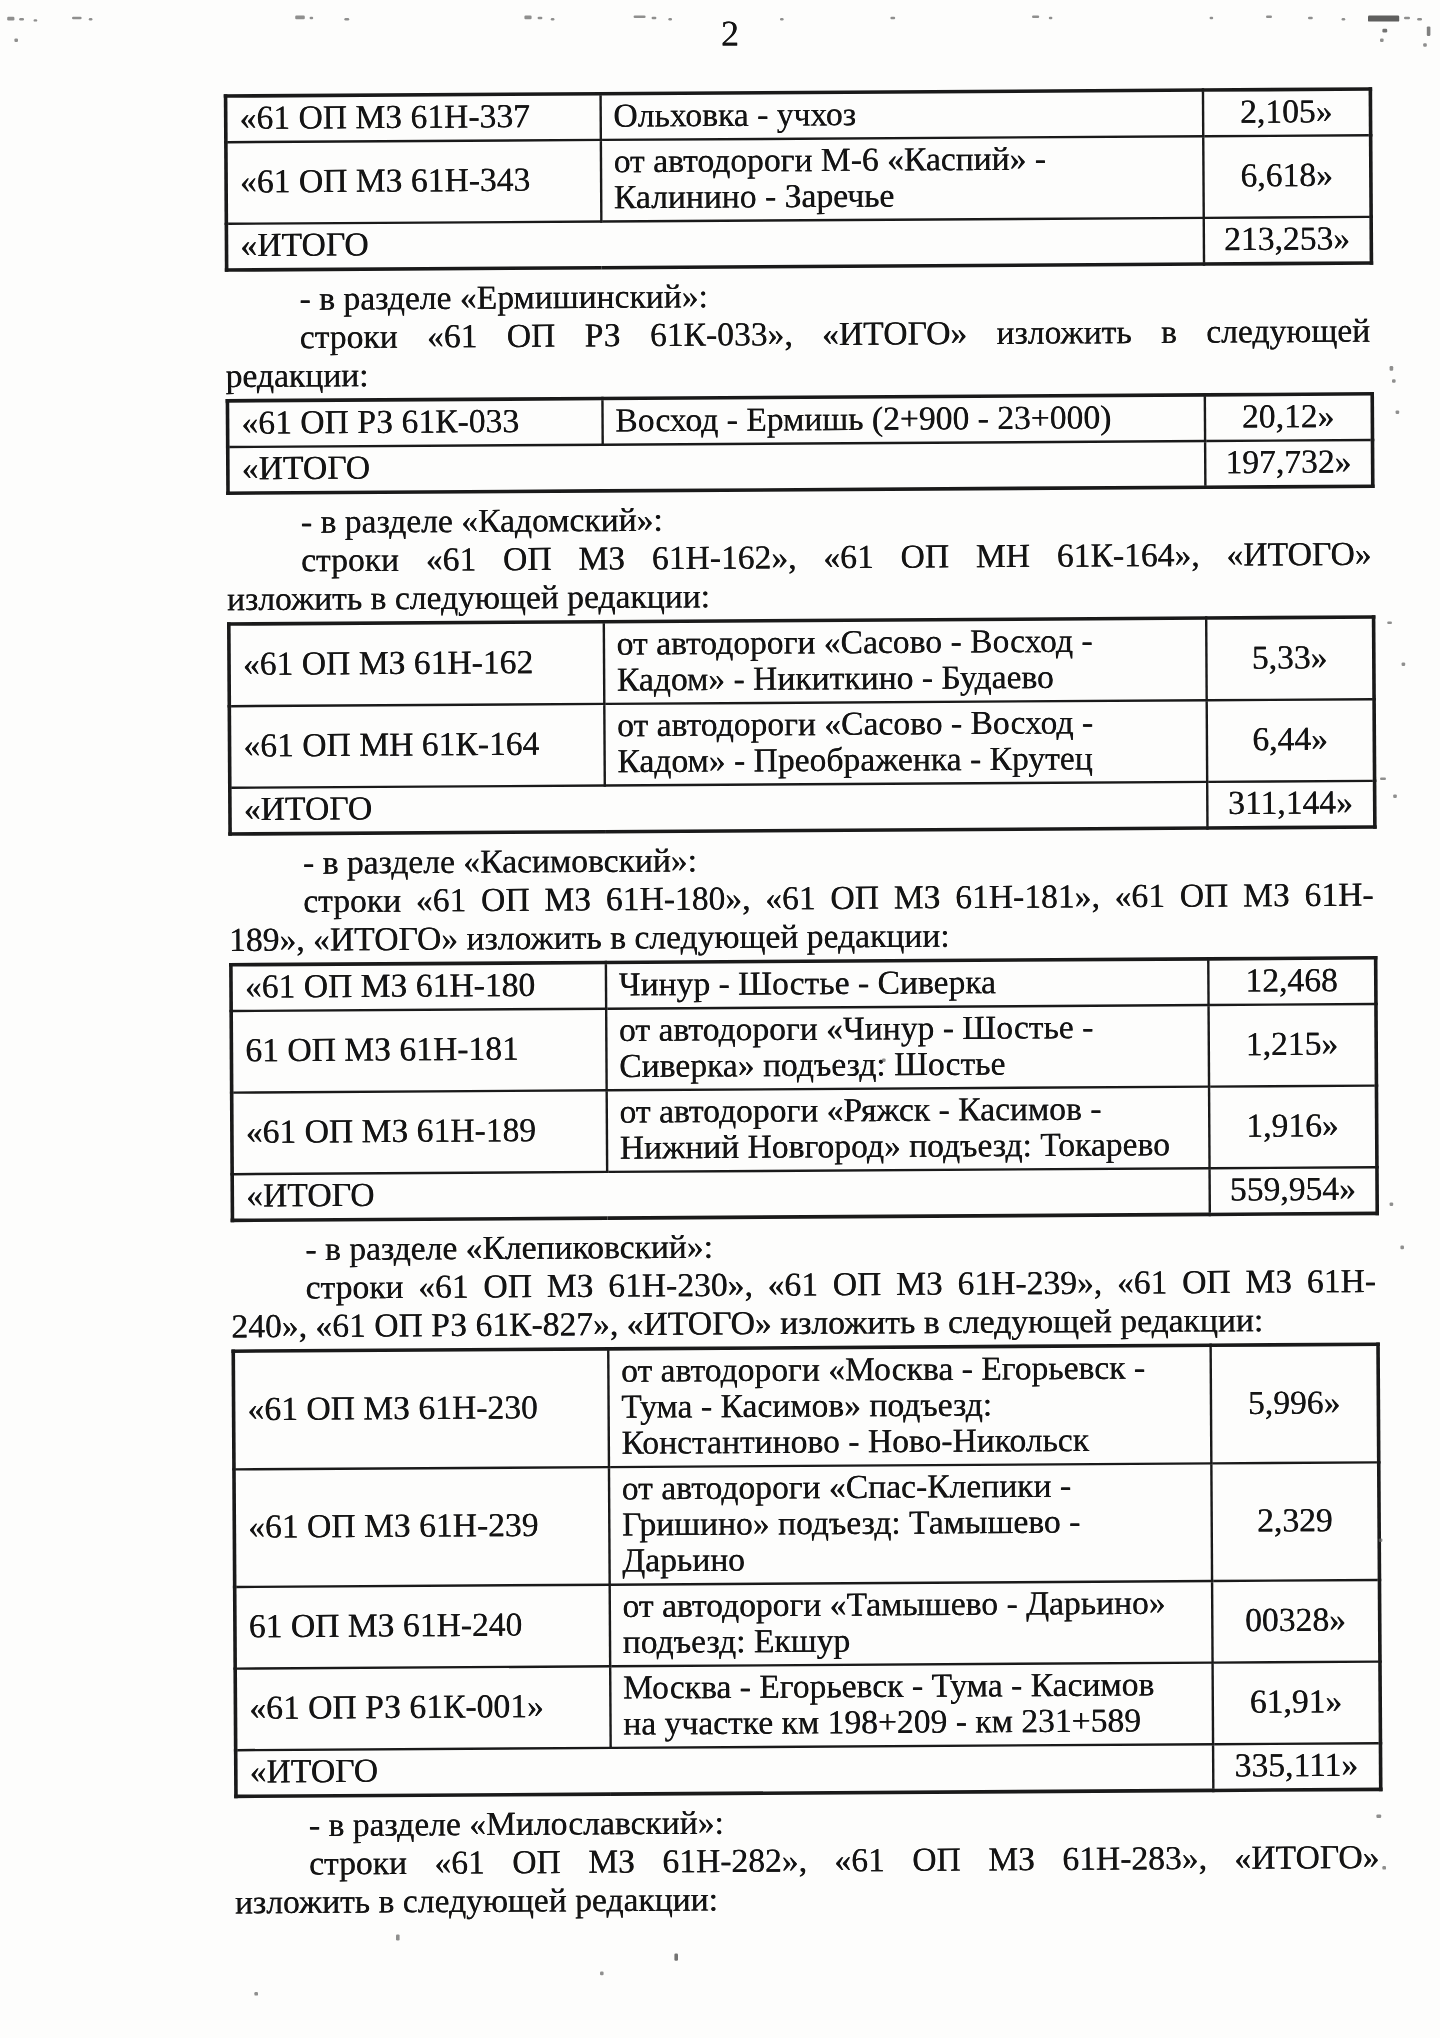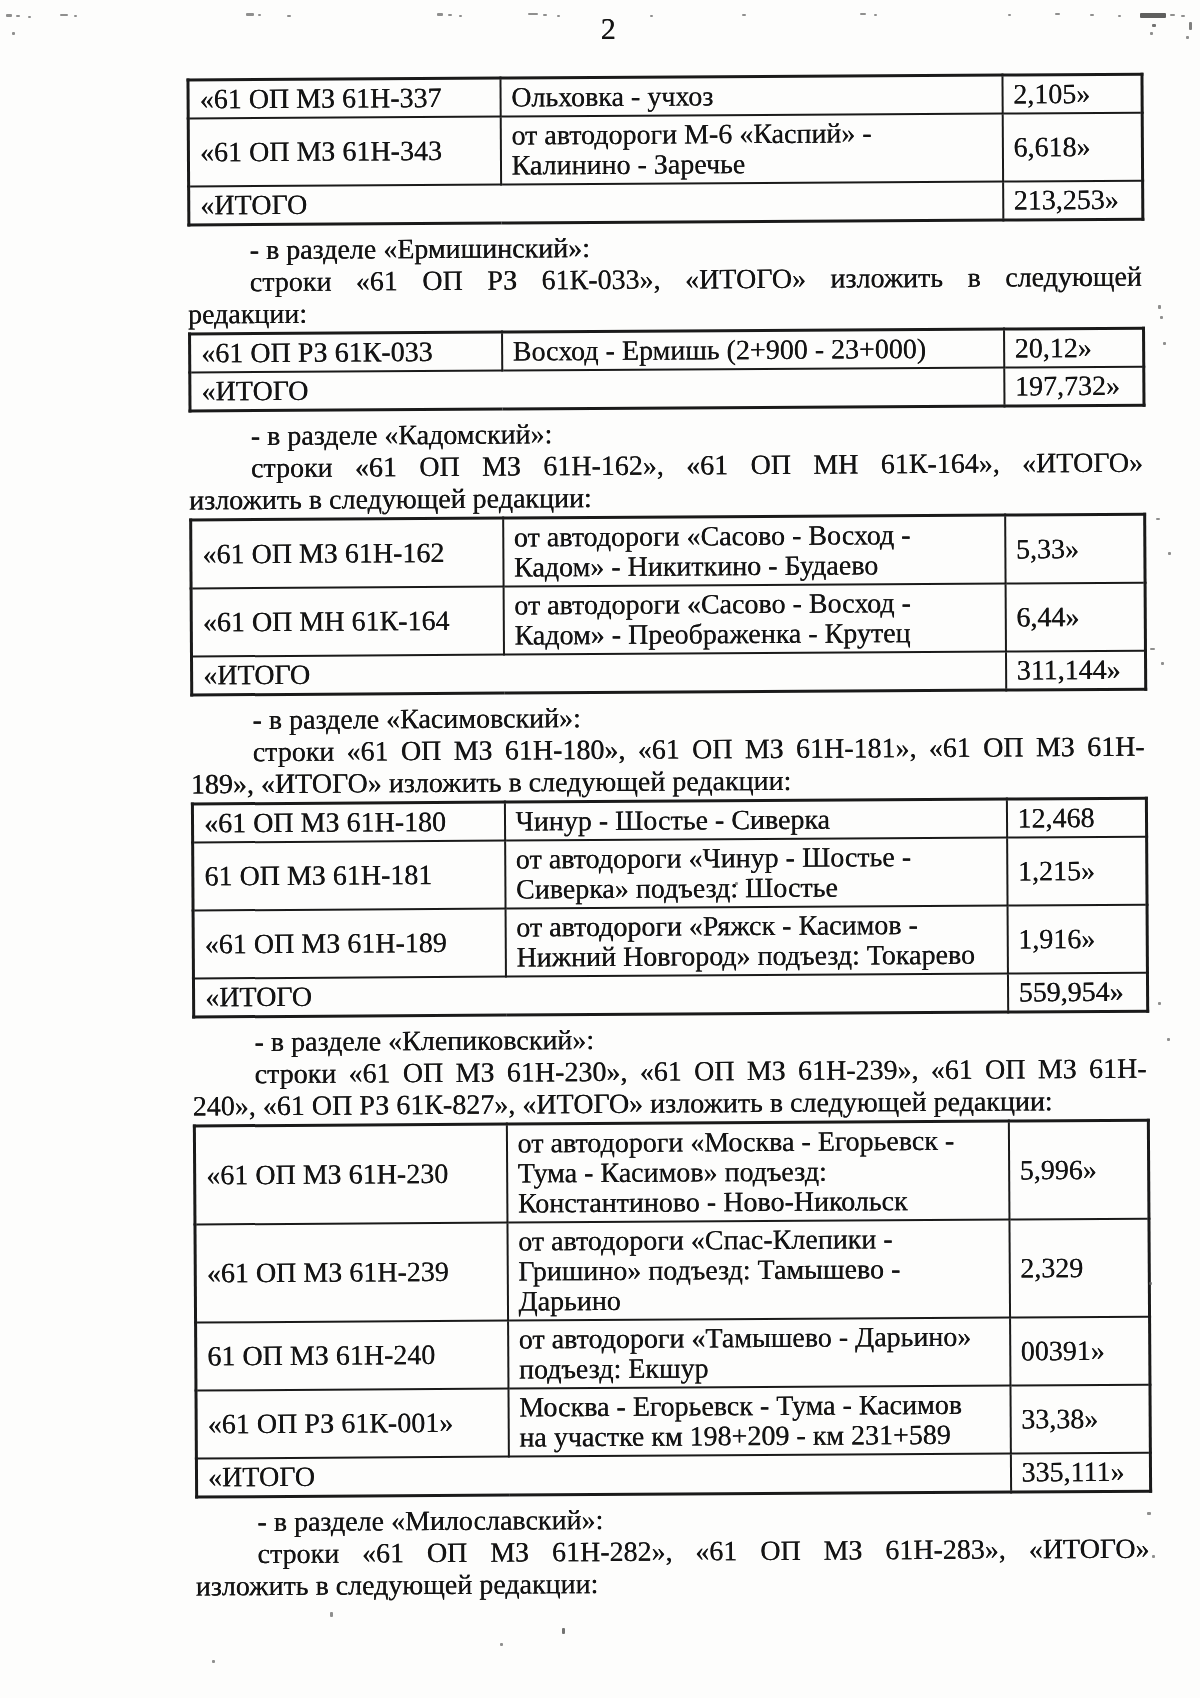--- a/index.html
+++ b/index.html
@@ -40,21 +40,21 @@
   table.rt td{
     border:2px solid #1a1a1a;
     font-size:28px;
     line-height:30px;
     padding:3px 10px;
     vertical-align:middle;
     overflow:hidden;
   }
   td.code-cell{}
   td.name-cell{white-space:pre-line;}
-  td.value-cell{}
+  td.value-cell{text-align:center;}
   td.total-cell{}
   .para{margin:8px 0 2px 0;}
   .line{
     font-size:28px;
     line-height:32px;
     white-space:nowrap;
   }
   .line.jst{
     white-space:normal;
     text-align:justify;
@@ -205,27 +205,27 @@
               <td class="code-cell">«61 ОП МЗ 61Н-239</td>
               <td class="name-cell">от автодороги «Спас-Клепики -
 Гришино» подъезд: Тамышево -
 Дарьино</td>
               <td class="value-cell">2,329</td>
             </tr>
             <tr>
               <td class="code-cell">61 ОП МЗ 61Н-240</td>
               <td class="name-cell">от автодороги «Тамышево - Дарьино»
 подъезд: Екшур</td>
-              <td class="value-cell">00391»</td>
+              <td class="value-cell">00328»</td>
             </tr>
             <tr>
               <td class="code-cell">«61 ОП РЗ 61К-001»</td>
               <td class="name-cell">Москва - Егорьевск - Тума - Касимов
 на участке км 198+209 - км 231+589</td>
-              <td class="value-cell">33,38»</td>
+              <td class="value-cell">61,91»</td>
             </tr>
             <tr>
               <td class="total-cell" colspan="2">«ИТОГО</td>
               <td class="value-cell">335,111»</td>
             </tr>
           </tbody>
         </table>
         <div class="para">
           <div class="line ind">- в разделе «Милославский»:</div>
           <div class="line ind jst">строки «61 ОП МЗ 61Н-282», «61 ОП МЗ 61Н-283», «ИТОГО»</div>

